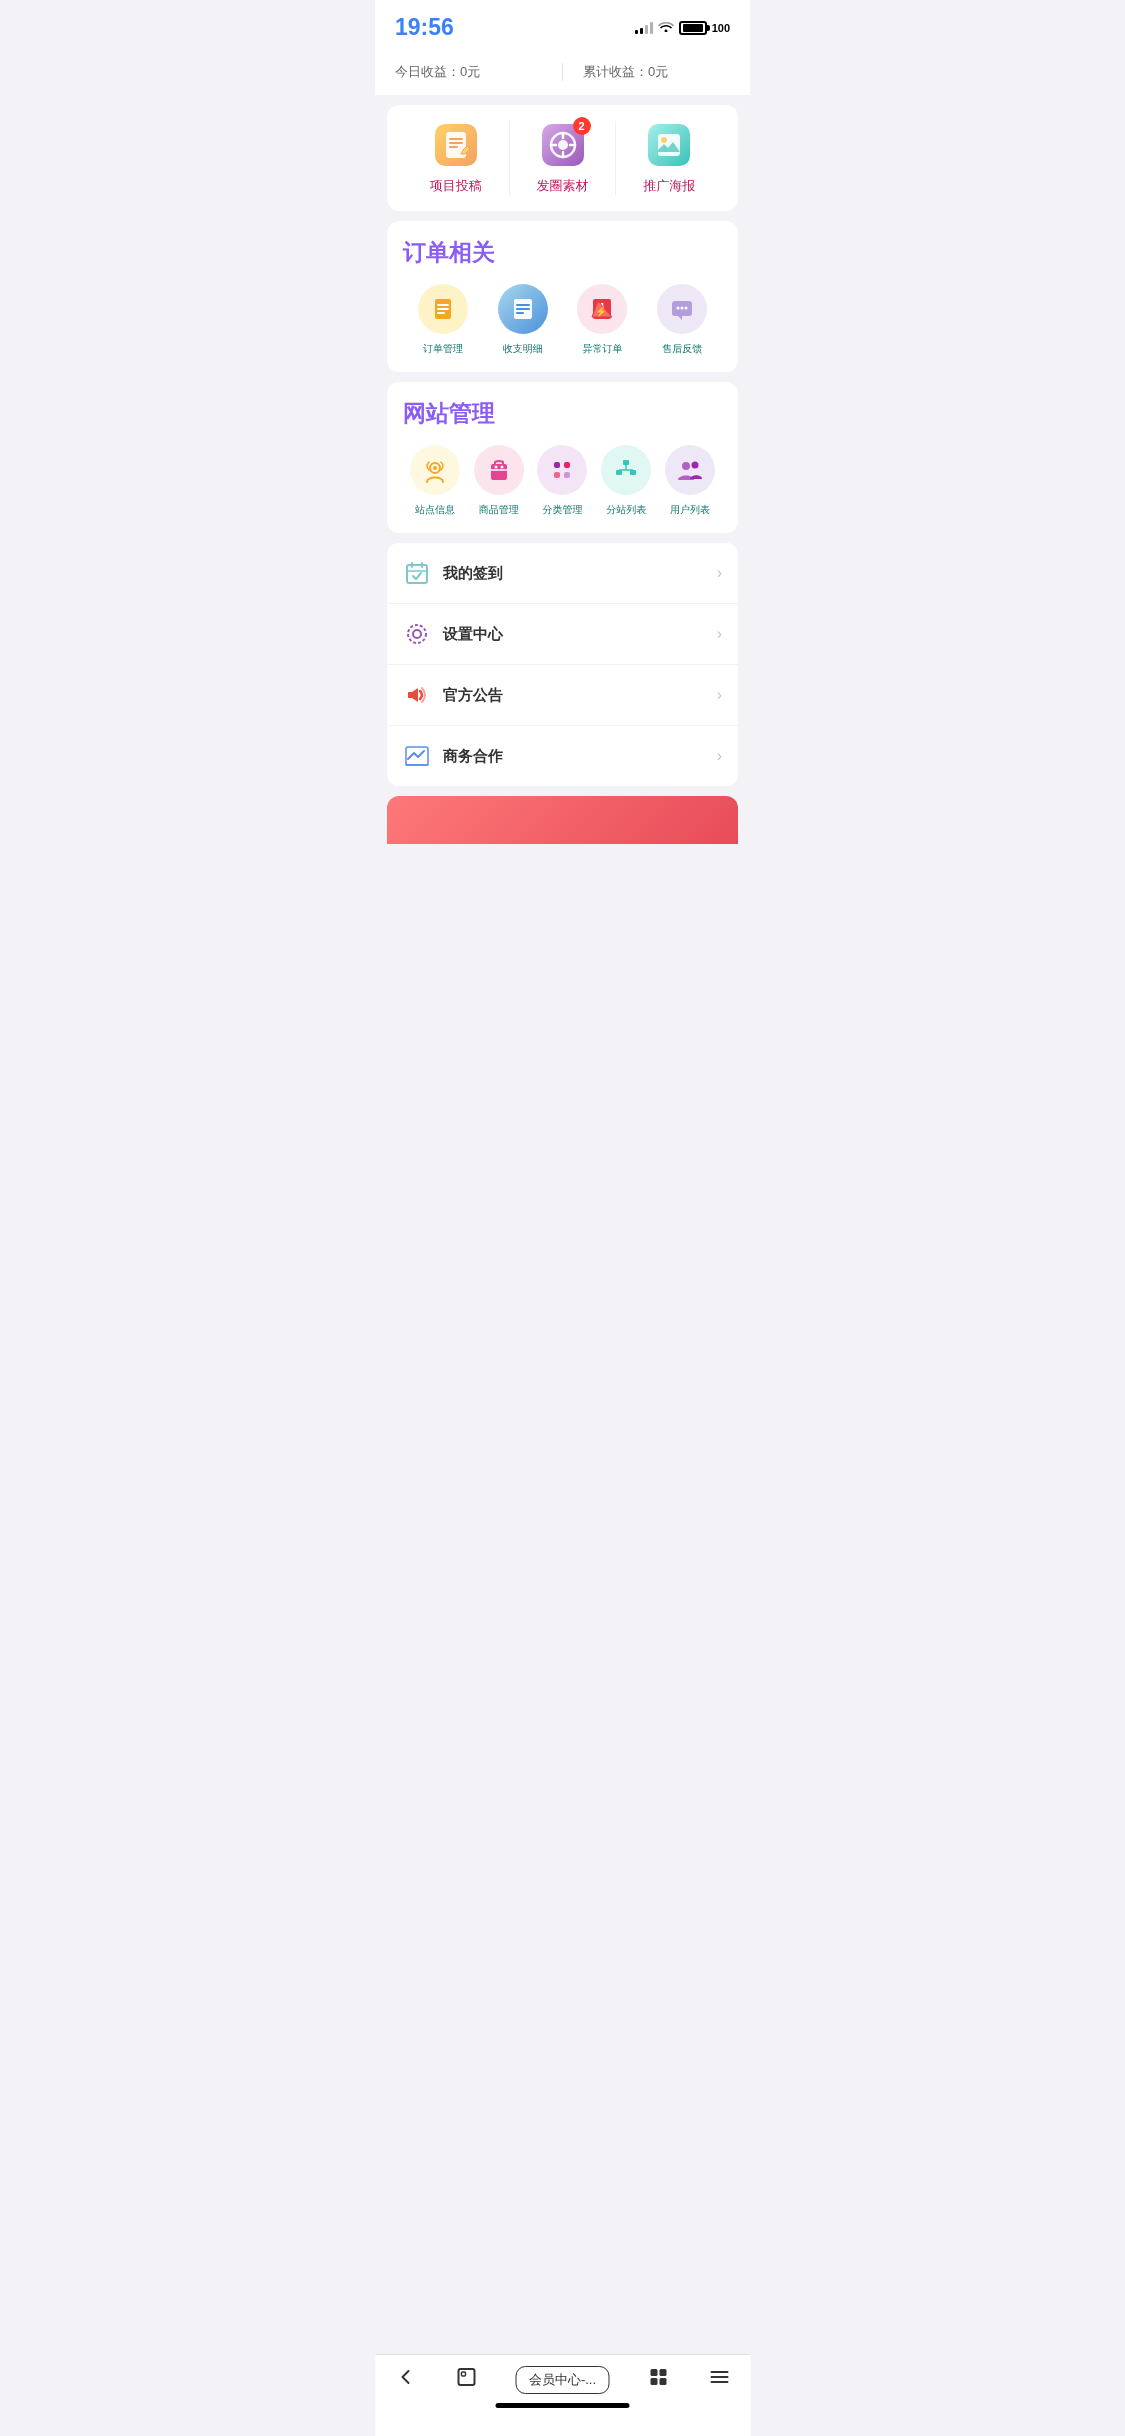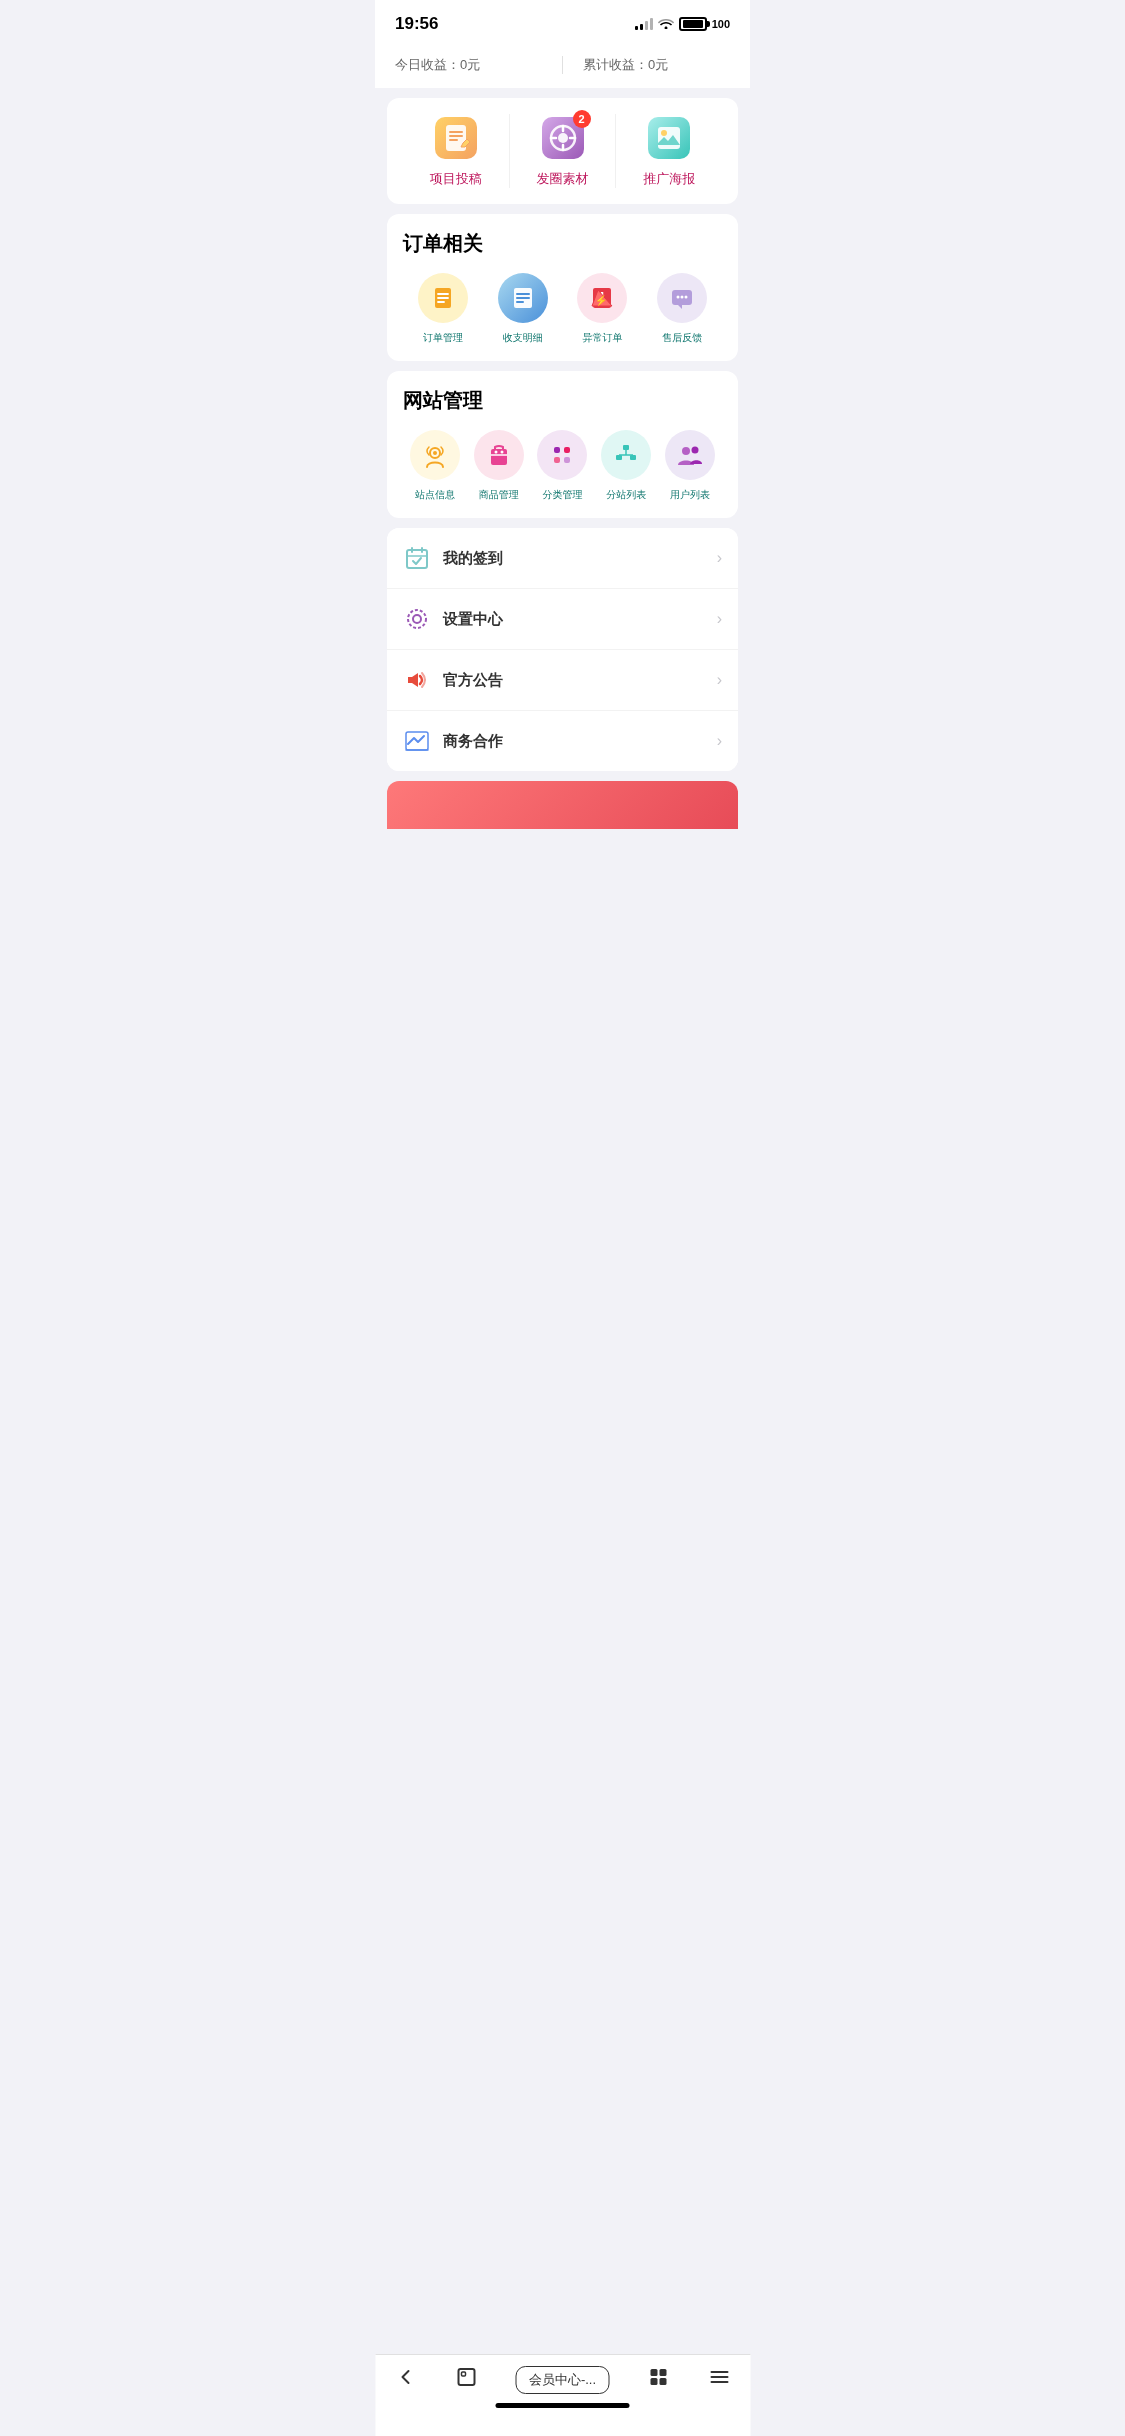--- a/index.html
+++ b/index.html
@@ -16,23 +16,23 @@
 
     
     .status-bar {
       display: flex;
       justify-content: space-between;
       align-items: center;
       padding: 14px 20px 8px;
       background: #fff;
     }
     .status-time {
-      font-size: 17px;
+      font-size: 23px;
       font-weight: 700;
-      color: #000000;
+      color: #3b82f6;
     }
     .status-icons {
       display: flex;
       align-items: center;
       gap: 5px;
     }
     .signal-bars {
       display: flex;
       align-items: flex-end;
       gap: 2px;
@@ -153,23 +153,23 @@
       height: 18px;
       font-size: 11px;
       display: flex;
       align-items: center;
       justify-content: center;
       font-weight: 700;
     }
 
     
     .section-title {
-      font-size: 20px;
+      font-size: 23px;
       font-weight: 700;
-      color: #000000;
+      color: #8b5cf6;
       margin-bottom: 16px;
     }
 
     
     .icon-grid {
       display: flex;
       justify-content: space-around;
     }
     .icon-item {
       display: flex;

